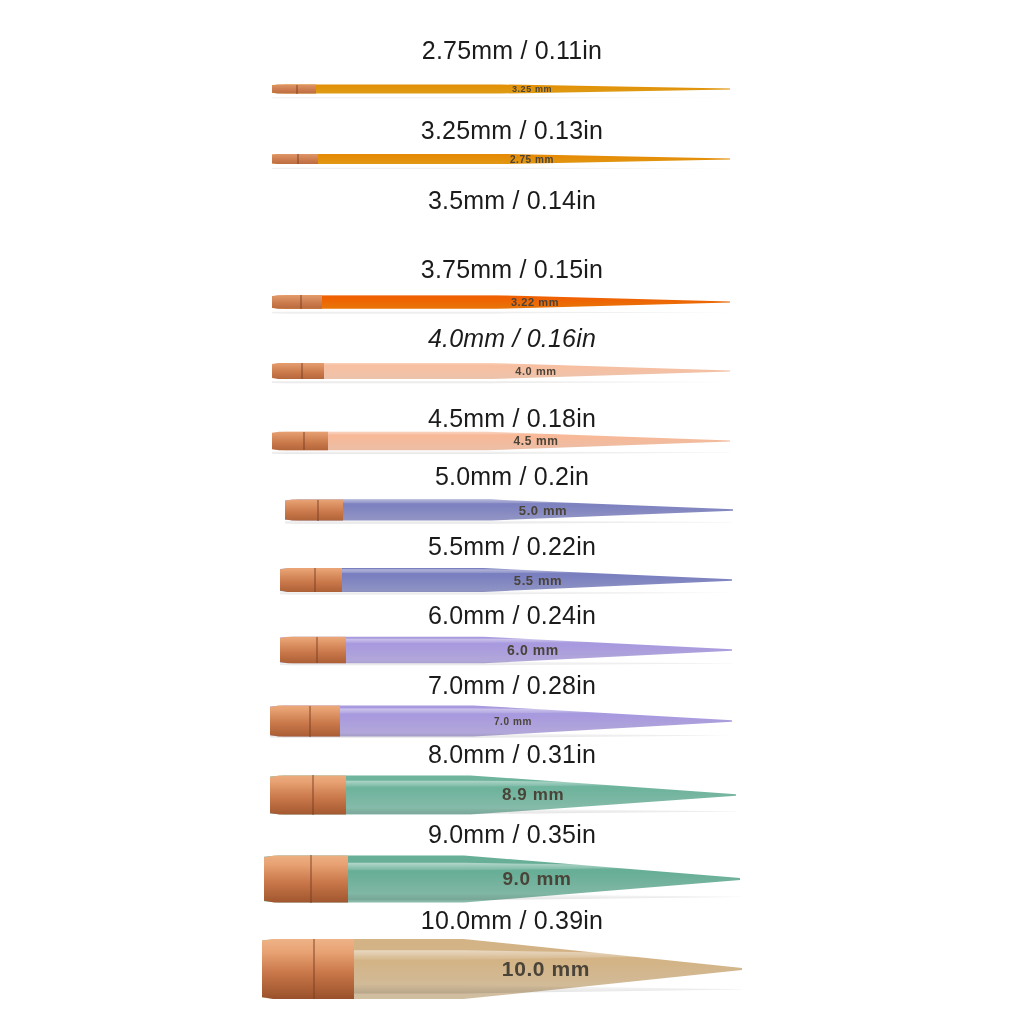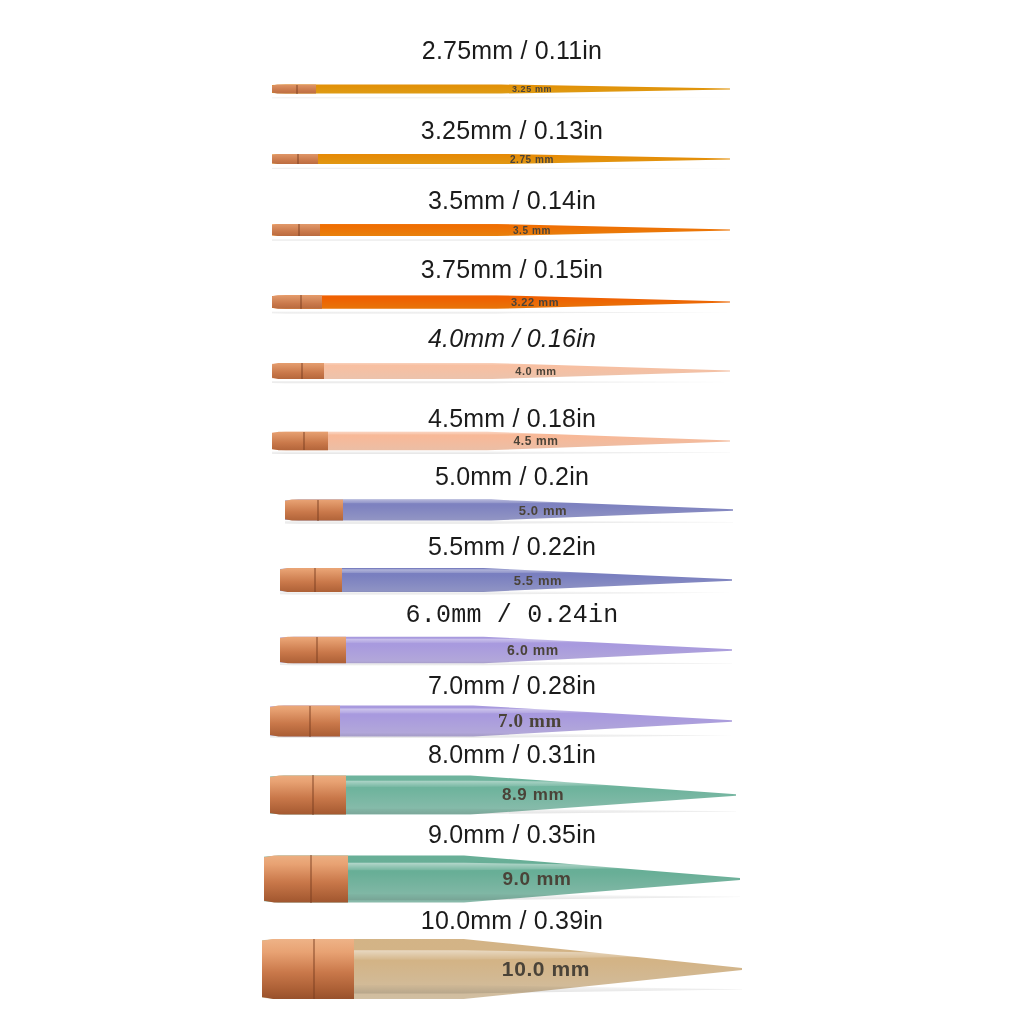--- a/index.html
+++ b/index.html
@@ -109,32 +109,20 @@
         <div class="gloss" style="clip-path: polygon(0% 36%, 3% 34%, 50% 34%, 100% 48.5%, 100% 51.5%, 50% 66%, 3% 66%, 0% 64%);"></div>
         <div class="shadowline" style="clip-path: polygon(0% 36%, 3% 34%, 50% 34%, 100% 48.5%, 100% 51.5%, 50% 66%, 3% 66%, 0% 64%);"></div>
       </div>
       <div class="ferrule" style="left: 0px; width: 46px;">
         <div class="fill" style="background: linear-gradient(rgb(240, 185, 142) 0%, rgb(232, 162, 115) 26%, rgb(201, 120, 74) 55%, rgb(168, 92, 51) 82%, rgb(141, 74, 39) 100%); clip-path: polygon(0% 37%, 12% 34%, 100% 34%, 100% 66%, 12% 66%, 0% 63%);"></div>
         <div style="position: absolute; left: 25.3px; top: 34%; height: 32%; width: 2px; background: rgba(120, 60, 30, 0.45);"></div>
       </div>
       <div class="sizemark" style="left: 200px; width: 120px; font-size: 10px;">2.75 mm</div>
     </div>
     <div class="caption" style="top: 186px;">3.5mm / 0.14in</div>
-    <div class="needle" style="left: 272px; top: 213px; width: 458px; height: 34px;">
-      <div class="shaft" style="left: 0px; width: 458px;">
-        <div class="fill" style="background: linear-gradient(rgb(247, 168, 27) 0%, rgb(247, 168, 27) 40%, rgba(0, 0, 0, 0.1) 100%), rgb(247, 168, 27); background-blend-mode: multiply; clip-path: polygon(0% 34%, 3% 32%, 49% 32%, 100% 48.5%, 100% 51.5%, 49% 68%, 3% 68%, 0% 66%);"></div>
-        <div class="gloss" style="clip-path: polygon(0% 34%, 3% 32%, 49% 32%, 100% 48.5%, 100% 51.5%, 49% 68%, 3% 68%, 0% 66%);"></div>
-        <div class="shadowline" style="clip-path: polygon(0% 34%, 3% 32%, 49% 32%, 100% 48.5%, 100% 51.5%, 49% 68%, 3% 68%, 0% 66%);"></div>
-      </div>
-      <div class="ferrule" style="left: 0px; width: 48px;">
-        <div class="fill" style="background: linear-gradient(rgb(240, 185, 142) 0%, rgb(232, 162, 115) 26%, rgb(201, 120, 74) 55%, rgb(168, 92, 51) 82%, rgb(141, 74, 39) 100%); clip-path: polygon(0% 35%, 12% 32%, 100% 32%, 100% 68%, 12% 68%, 0% 65%);"></div>
-        <div style="position: absolute; left: 26.4px; top: 32%; height: 36%; width: 2px; background: rgba(120, 60, 30, 0.45);"></div>
-      </div>
-      <div class="sizemark" style="left: 200px; width: 120px; font-size: 10px;">3.5 mm</div>
-    </div>
     <div class="caption" style="top: 255px;">3.75mm / 0.15in</div>
     <div class="needle" style="left: 272px; top: 284px; width: 458px; height: 36px;">
       <div class="shaft" style="left: 0px; width: 458px;">
         <div class="fill" style="background: linear-gradient(rgb(247, 157, 21) 0%, rgb(247, 157, 21) 40%, rgba(0, 0, 0, 0.1) 100%), rgb(247, 157, 21); background-blend-mode: multiply; clip-path: polygon(0% 33%, 3% 31%, 49% 31%, 100% 48.5%, 100% 51.5%, 49% 69%, 3% 69%, 0% 67%);"></div>
         <div class="gloss" style="clip-path: polygon(0% 33%, 3% 31%, 49% 31%, 100% 48.5%, 100% 51.5%, 49% 69%, 3% 69%, 0% 67%);"></div>
         <div class="shadowline" style="clip-path: polygon(0% 33%, 3% 31%, 49% 31%, 100% 48.5%, 100% 51.5%, 49% 69%, 3% 69%, 0% 67%);"></div>
       </div>
       <div class="ferrule" style="left: 0px; width: 50px;">
         <div class="fill" style="background: linear-gradient(rgb(240, 185, 142) 0%, rgb(232, 162, 115) 26%, rgb(201, 120, 74) 55%, rgb(168, 92, 51) 82%, rgb(141, 74, 39) 100%); clip-path: polygon(0% 34%, 12% 31%, 100% 31%, 100% 69%, 12% 69%, 0% 66%);"></div>
         <div style="position: absolute; left: 27.5px; top: 31%; height: 38%; width: 2px; background: rgba(120, 60, 30, 0.45);"></div>
@@ -186,21 +174,21 @@
         <div class="fill" style="background: linear-gradient(rgb(176, 180, 221) 0%, rgb(176, 180, 221) 40%, rgba(0, 0, 0, 0.1) 100%), rgb(176, 180, 221); background-blend-mode: multiply; clip-path: polygon(0% 25%, 3% 23%, 45% 23%, 100% 48.5%, 100% 51.5%, 45% 77%, 3% 77%, 0% 75%);"></div>
         <div class="gloss" style="clip-path: polygon(0% 25%, 3% 23%, 45% 23%, 100% 48.5%, 100% 51.5%, 45% 77%, 3% 77%, 0% 75%);"></div>
         <div class="shadowline" style="clip-path: polygon(0% 25%, 3% 23%, 45% 23%, 100% 48.5%, 100% 51.5%, 45% 77%, 3% 77%, 0% 75%);"></div>
       </div>
       <div class="ferrule" style="left: 0px; width: 62px;">
         <div class="fill" style="background: linear-gradient(rgb(240, 185, 142) 0%, rgb(232, 162, 115) 26%, rgb(201, 120, 74) 55%, rgb(168, 92, 51) 82%, rgb(141, 74, 39) 100%); clip-path: polygon(0% 26%, 12% 23%, 100% 23%, 100% 77%, 12% 77%, 0% 74%);"></div>
         <div style="position: absolute; left: 34.1px; top: 23%; height: 54%; width: 2px; background: rgba(120, 60, 30, 0.45);"></div>
       </div>
       <div class="sizemark" style="left: 198px; width: 120px; font-size: 13px;">5.5 mm</div>
     </div>
-    <div class="caption" style="top: 601px; font-family: Liberation Mono, monospace;">6.0mm / 0.24in</div>
+    <div class="caption" style="top: 601px;">6.0mm / 0.24in</div>
     <div class="needle" style="left: 280px; top: 627px; width: 452px; height: 46px;">
       <div class="shaft" style="left: 0px; width: 452px;">
         <div class="fill" style="background: linear-gradient(rgb(207, 198, 238) 0%, rgb(207, 198, 238) 40%, rgba(0, 0, 0, 0.1) 100%), rgb(207, 198, 238); background-blend-mode: multiply; clip-path: polygon(0% 23%, 3% 21%, 45% 21%, 100% 48.5%, 100% 51.5%, 45% 79%, 3% 79%, 0% 77%);"></div>
         <div class="gloss" style="clip-path: polygon(0% 23%, 3% 21%, 45% 21%, 100% 48.5%, 100% 51.5%, 45% 79%, 3% 79%, 0% 77%);"></div>
         <div class="shadowline" style="clip-path: polygon(0% 23%, 3% 21%, 45% 21%, 100% 48.5%, 100% 51.5%, 45% 79%, 3% 79%, 0% 77%);"></div>
       </div>
       <div class="ferrule" style="left: 0px; width: 66px;">
         <div class="fill" style="background: linear-gradient(rgb(240, 185, 142) 0%, rgb(232, 162, 115) 26%, rgb(201, 120, 74) 55%, rgb(168, 92, 51) 82%, rgb(141, 74, 39) 100%); clip-path: polygon(0% 24%, 12% 21%, 100% 21%, 100% 79%, 12% 79%, 0% 76%);"></div>
         <div style="position: absolute; left: 36.3px; top: 21%; height: 58%; width: 2px; background: rgba(120, 60, 30, 0.45);"></div>
       </div>
@@ -210,21 +198,21 @@
     <div class="needle" style="left: 270px; top: 696px; width: 462px; height: 50px;">
       <div class="shaft" style="left: 0px; width: 462px;">
         <div class="fill" style="background: linear-gradient(rgb(207, 198, 238) 0%, rgb(207, 198, 238) 40%, rgba(0, 0, 0, 0.1) 100%), rgb(207, 198, 238); background-blend-mode: multiply; clip-path: polygon(0% 21%, 3% 19%, 44% 19%, 100% 48.5%, 100% 51.5%, 44% 81%, 3% 81%, 0% 79%);"></div>
         <div class="gloss" style="clip-path: polygon(0% 21%, 3% 19%, 44% 19%, 100% 48.5%, 100% 51.5%, 44% 81%, 3% 81%, 0% 79%);"></div>
         <div class="shadowline" style="clip-path: polygon(0% 21%, 3% 19%, 44% 19%, 100% 48.5%, 100% 51.5%, 44% 81%, 3% 81%, 0% 79%);"></div>
       </div>
       <div class="ferrule" style="left: 0px; width: 70px;">
         <div class="fill" style="background: linear-gradient(rgb(240, 185, 142) 0%, rgb(232, 162, 115) 26%, rgb(201, 120, 74) 55%, rgb(168, 92, 51) 82%, rgb(141, 74, 39) 100%); clip-path: polygon(0% 22%, 12% 19%, 100% 19%, 100% 81%, 12% 81%, 0% 78%);"></div>
         <div style="position: absolute; left: 38.5px; top: 19%; height: 62%; width: 2px; background: rgba(120, 60, 30, 0.45);"></div>
       </div>
-      <div class="sizemark" style="left: 198px; width: 124px; font-size: 19px; font-family: Liberation Serif, serif;">7.0 mm</div>
+      <div class="sizemark" style="left: 181px; width: 124px; font-size: 10px;">7.0 mm</div>
     </div>
     <div class="caption" style="top: 740px;">8.0mm / 0.31in</div>
     <div class="needle" style="left: 270px; top: 767px; width: 466px; height: 56px;">
       <div class="shaft" style="left: 0px; width: 466px;">
         <div class="fill" style="background: linear-gradient(rgb(168, 214, 200) 0%, rgb(168, 214, 200) 40%, rgba(0, 0, 0, 0.1) 100%), rgb(168, 214, 200); background-blend-mode: multiply; clip-path: polygon(0% 17%, 3% 15%, 43% 15%, 100% 48.5%, 100% 51.5%, 43% 85%, 3% 85%, 0% 83%);"></div>
         <div class="gloss" style="clip-path: polygon(0% 17%, 3% 15%, 43% 15%, 100% 48.5%, 100% 51.5%, 43% 85%, 3% 85%, 0% 83%);"></div>
         <div class="shadowline" style="clip-path: polygon(0% 17%, 3% 15%, 43% 15%, 100% 48.5%, 100% 51.5%, 43% 85%, 3% 85%, 0% 83%);"></div>
       </div>
       <div class="ferrule" style="left: 0px; width: 76px;">
         <div class="fill" style="background: linear-gradient(rgb(240, 185, 142) 0%, rgb(232, 162, 115) 26%, rgb(201, 120, 74) 55%, rgb(168, 92, 51) 82%, rgb(141, 74, 39) 100%); clip-path: polygon(0% 18%, 12% 15%, 100% 15%, 100% 85%, 12% 85%, 0% 82%);"></div>

